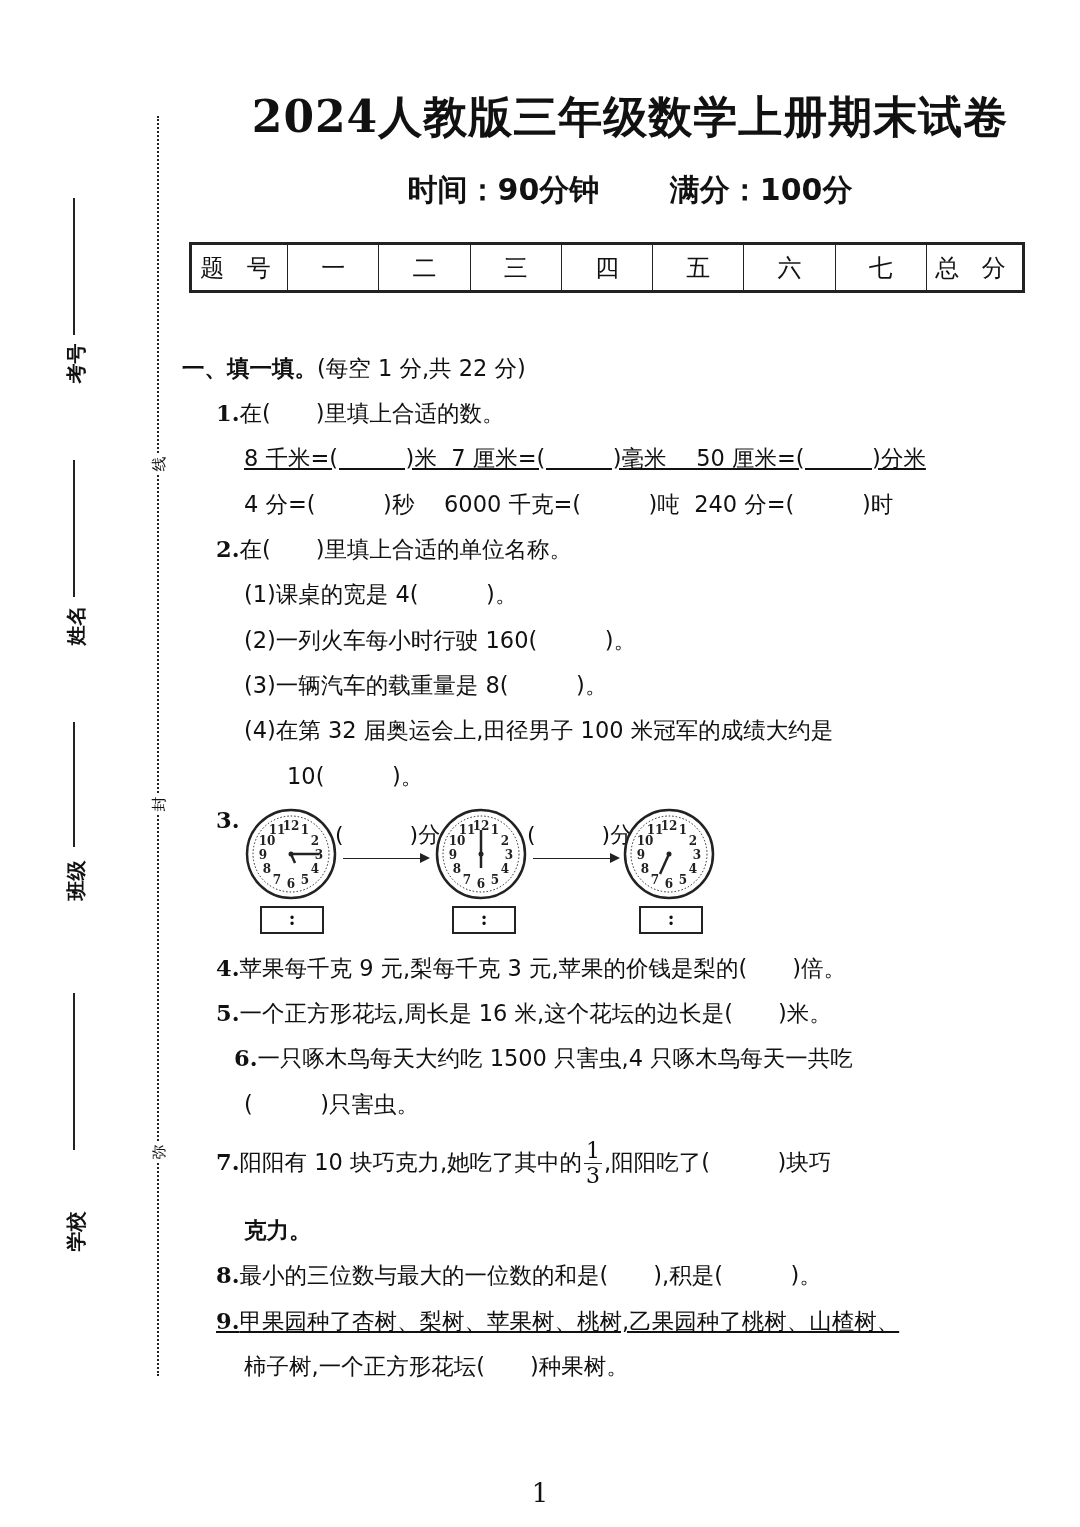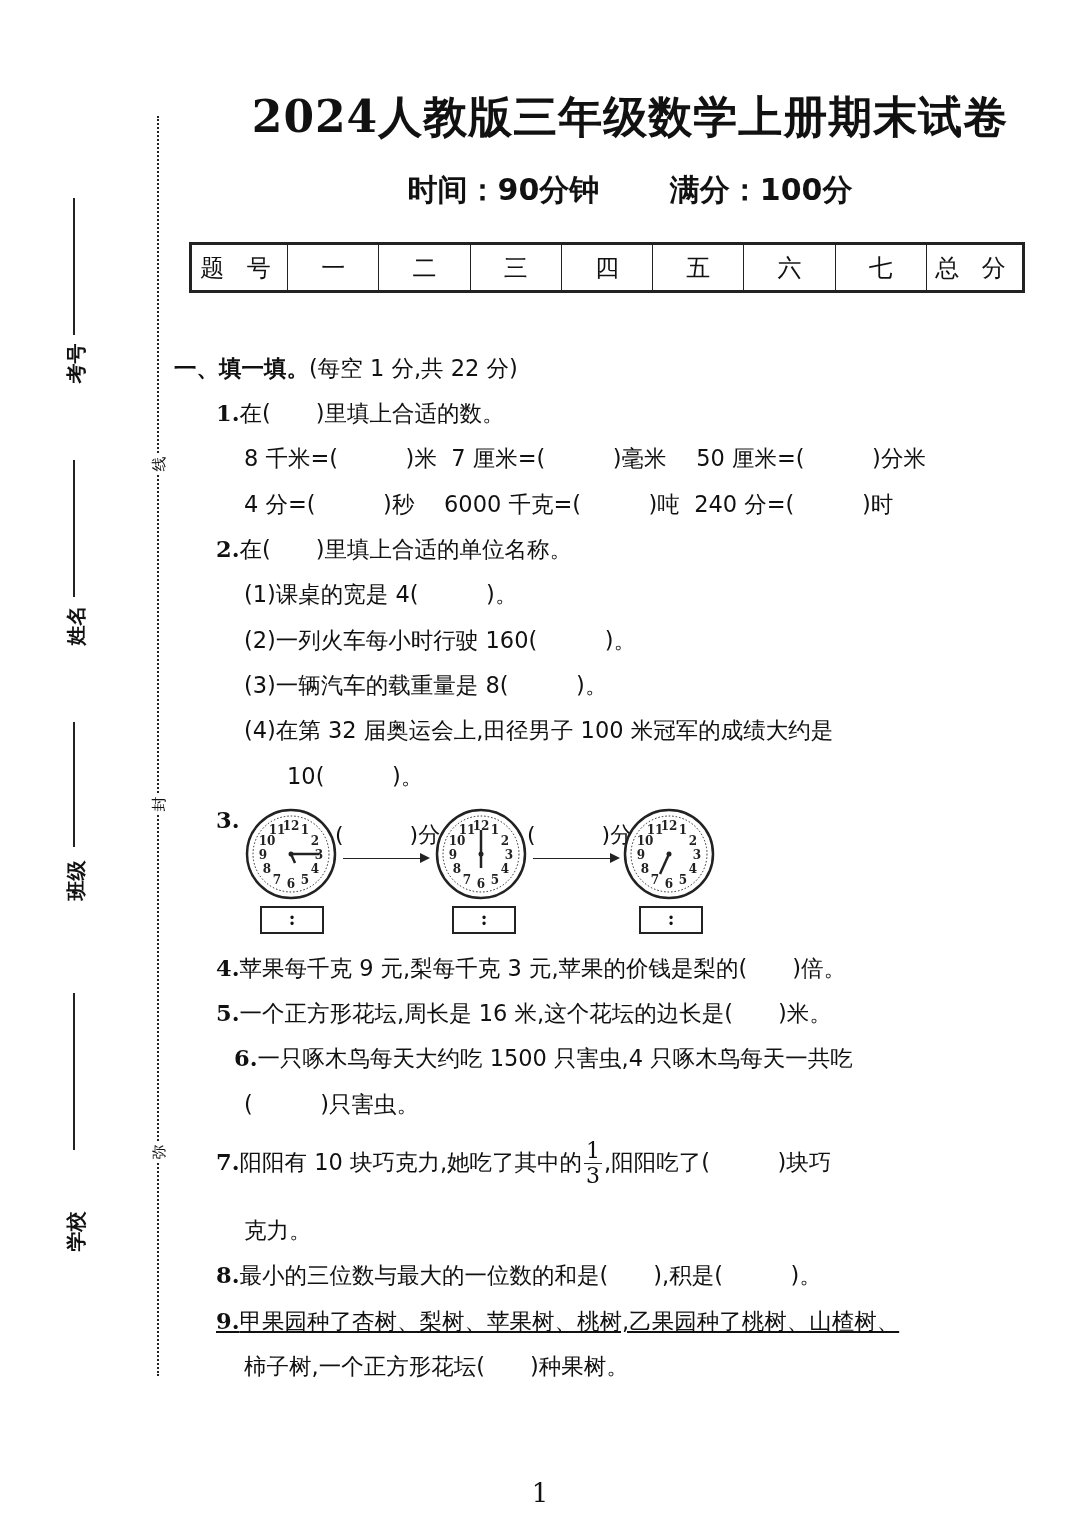--- a/index.html
+++ b/index.html
@@ -93,42 +93,42 @@
     <td>四</td>
     <td>五</td>
     <td>六</td>
     <td>七</td>
     <td class="head">总 分</td>
   </tr>
 </tbody>
   </table>
 
 <div class="content">
-  <div class="line-row section" style="top:8px; left:0;"><span>一、填一填。</span><span class="note">(每空 1 分,共 22 分)</span></div>
+  <div class="line-row section" style="top:8px; left:8px;"><span>一、填一填。</span><span class="note">(每空 1 分,共 22 分)</span></div>
 
   <div class="line-row" style="top:53px; left:42px;"><span class="qnum">1.</span><span>在(　　)里填上合适的数。</span></div>
-  <div class="line-row" style="top:98px; left:70px;">8 千米=(　　　)米  7 厘米=(　　　)毫米　 50 厘米=(　　　)分米</div>
+  <div class="line-row" style="top:98px; left:70px;text-decoration:underline;">8 千米=(　　　)米  7 厘米=(　　　)毫米　 50 厘米=(　　　)分米</div>
   <div class="line-row" style="top:144px; left:70px;">4 分=(　　　)秒　 6000 千克=(　　　)吨  240 分=(　　　)时</div>
 
   <div class="line-row" style="top:189px; left:42px;text-align:right;"><span class="qnum">2.</span><span>在(　　)里填上合适的单位名称。</span></div>
   <div class="line-row" style="top:234px; left:70px;">(1)课桌的宽是 4(　　　)。</div>
   <div class="line-row" style="top:280px; left:70px;">(2)一列火车每小时行驶 160(　　　)。</div>
   <div class="line-row" style="top:325px; left:70px;">(3)一辆汽车的载重量是 8(　　　)。</div>
   <div class="line-row" style="top:370px; left:70px;">(4)在第 32 届奥运会上,田径男子 100 米冠军的成绩大约是</div>
   <div class="line-row" style="top:416px; left:113px;">10(　　　)。</div>
 
   <div class="line-row" style="top:462px; left:42px;"><span class="qnum">3.</span></div>
 
   <div class="line-row" style="top:608px; left:42px;"><span class="qnum">4.</span><span>苹果每千克 9 元,梨每千克 3 元,苹果的价钱是梨的(　　)倍。</span></div>
   <div class="line-row" style="top:653px; left:42px;"><span class="qnum">5.</span><span>一个正方形花坛,周长是 16 米,这个花坛的边长是(　　)米。</span></div>
   <div class="line-row" style="top:698px; left:46px;margin-left:14px;"><span class="qnum">6.</span><span>一只啄木鸟每天大约吃 1500 只害虫,4 只啄木鸟每天一共吃</span></div>
   <div class="line-row" style="top:744px; left:70px;">(　　　)只害虫。</div>
 
   <div class="line-row" style="top:790px; left:42px; line-height:54px;"><span class="qnum">7.</span><span>阳阳有 10 块巧克力,她吃了其中的</span><span class="frac"><span class="num">1</span><span class="den">3</span></span><span>,阳阳吃了(　　　)块巧</span></div>
-  <div class="line-row" style="top:870px; left:70px;">克力。</div>
+  <div class="line-row" style="top:870px; left:70px;font-weight:bold;">克力。</div>
 
   <div class="line-row" style="top:915px; left:42px;"><span class="qnum">8.</span><span>最小的三位数与最大的一位数的和是(　　),积是(　　　)。</span></div>
   <div class="line-row" style="top:961px; left:42px;text-decoration:underline;"><span class="qnum">9.</span><span>甲果园种了杏树、梨树、苹果树、桃树,乙果园种了桃树、山楂树、</span></div>
   <div class="line-row" style="top:1006px; left:70px;">柿子树,一个正方形花坛(　　)种果树。</div>
 </div>
 
 <div class="clocks">
   <svg class="clock" style="left:30px;" width="92" height="92" viewBox="-46 -46 92 92">
     <circle r="44" fill="#fff" stroke="#222" stroke-width="2.5"></circle>
     <circle r="38" fill="none" stroke="#222" stroke-width="1" stroke-dasharray="1.5 2"></circle>

